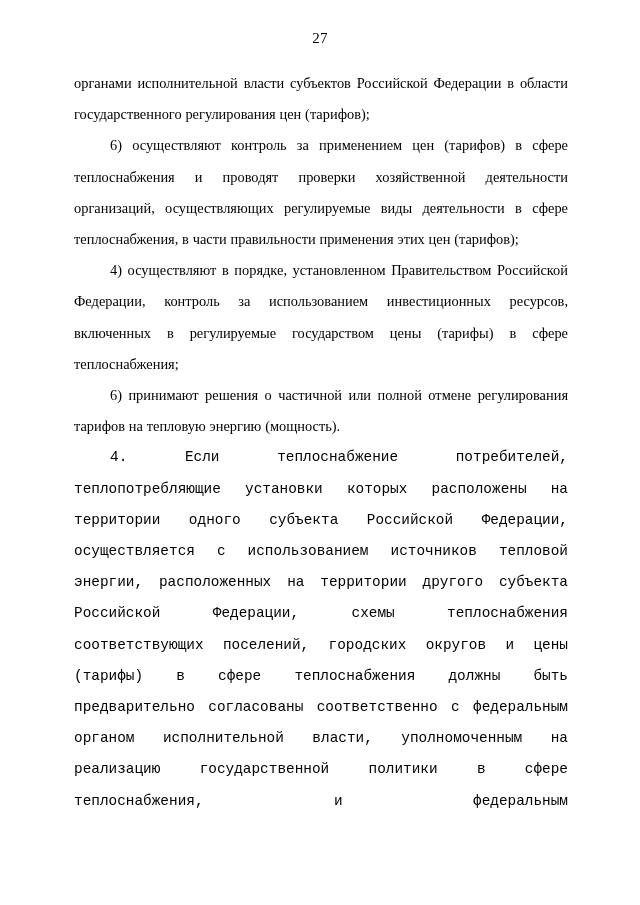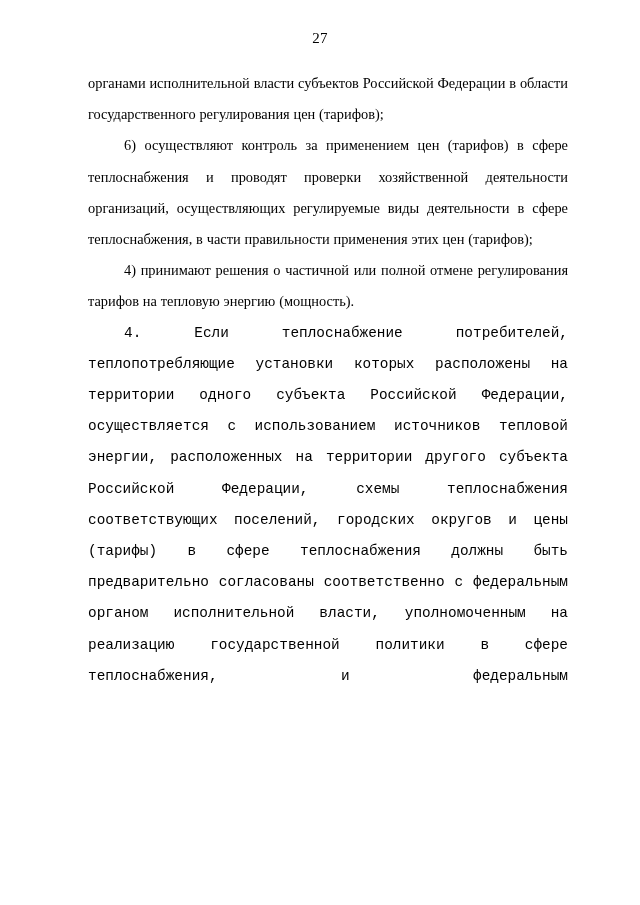--- a/index.html
+++ b/index.html
@@ -31,21 +31,21 @@
     font-size: 15px;
     letter-spacing: 0.3px;
   }
   .content {
     position: absolute;
     top: 68px;
     left: 74px;
     width: 494px;
   }
   p.para {
-    margin: 0 0 0 14px;
+    margin: 0 0 0 0;
     font-size: 14.4px;
     line-height: 31.2px;
     text-align: justify;
     text-justify: inter-word;
     text-indent: 0;
     word-spacing: 0.2px;
   }
   p.indent {
     text-indent: 36px;
   }
@@ -58,17 +58,18 @@
 </head>
 <body>
 
 <div class="page">
 
   <div class="page-number">27</div>
 
   <div class="content">
     <p class="para">органами исполнительной власти субъектов Российской Федерации в области государственного регулирования цен (тарифов);</p>
     <p class="para indent">6) осуществляют контроль за применением цен (тарифов) в сфере теплоснабжения и проводят проверки хозяйственной деятельности организаций, осуществляющих регулируемые виды деятельности в сфере теплоснабжения, в части правильности применения этих цен (тарифов);</p>
-    <p class="para indent">4) принимают решения о частичной или полной отмене регулирования тарифов на тепловую энергию (мощность).</p>
+    <p class="para indent">4) осуществляют в порядке, установленном Правительством Российской Федерации, контроль за использованием инвестиционных ресурсов, включенных в регулируемые государством цены (тарифы) в сфере теплоснабжения;</p>
+    <p class="para indent">6) принимают решения о частичной или полной отмене регулирования тарифов на тепловую энергию (мощность).</p>
     <p class="para indent full-justify">4. Если теплоснабжение потребителей, теплопотребляющие установки которых расположены на территории одного субъекта Российской Федерации, осуществляется с использованием источников тепловой энергии, расположенных на территории другого субъекта Российской Федерации, схемы теплоснабжения соответствующих поселений, городских округов и цены (тарифы) в сфере теплоснабжения должны быть предварительно согласованы соответственно с федеральным органом исполнительной власти, уполномоченным на реализацию государственной политики в сфере теплоснабжения, и федеральным</p>
   </div>
 
 </div>
 
 </body></html>

